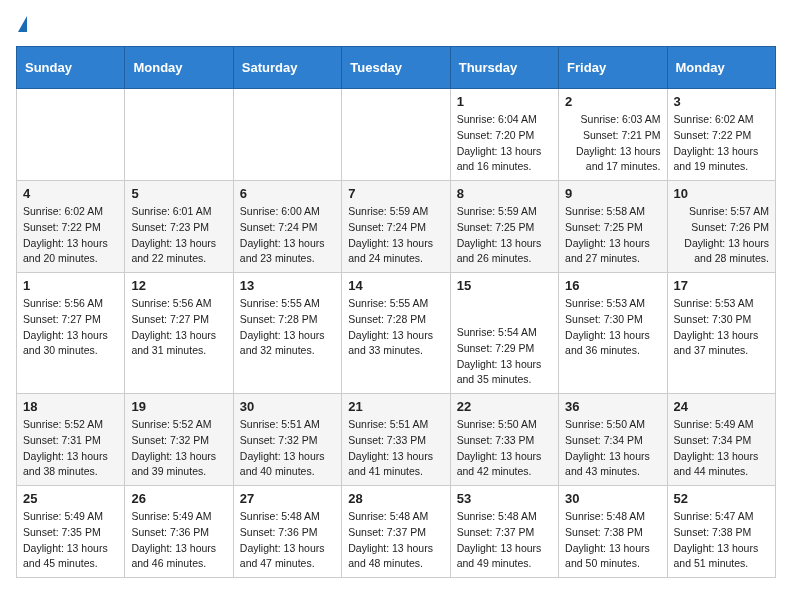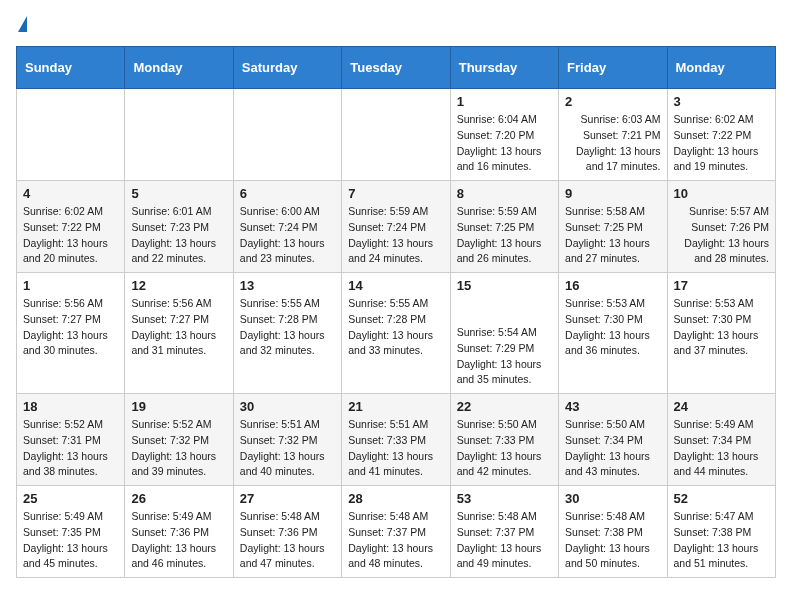--- a/index.html
+++ b/index.html
@@ -274,21 +274,21 @@
 and 41 minutes.</div>
         </td>
         <td class="alt-row">
           <span class="day-num">22</span>
           <div class="day-info" style="white-space: pre-line;">Sunrise: 5:50 AM
 Sunset: 7:33 PM
 Daylight: 13 hours
 and 42 minutes.</div>
         </td>
         <td class="alt-row">
-          <span class="day-num">43</span>
+          <span class="day-num">36</span>
           <div class="day-info" style="white-space: pre-line;">Sunrise: 5:50 AM
 Sunset: 7:34 PM
 Daylight: 13 hours
 and 43 minutes.</div>
         </td>
         <td class="alt-row">
           <span class="day-num">24</span>
           <div class="day-info" style="white-space: pre-line;">Sunrise: 5:49 AM
 Sunset: 7:34 PM
 Daylight: 13 hours

